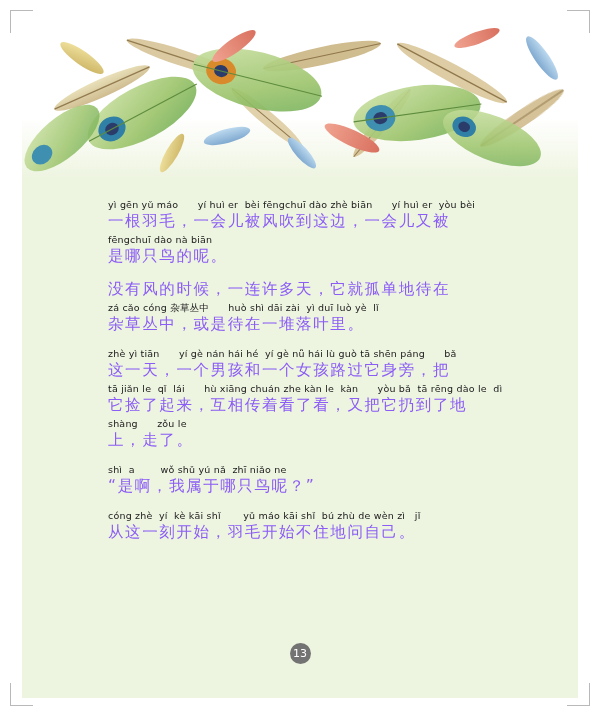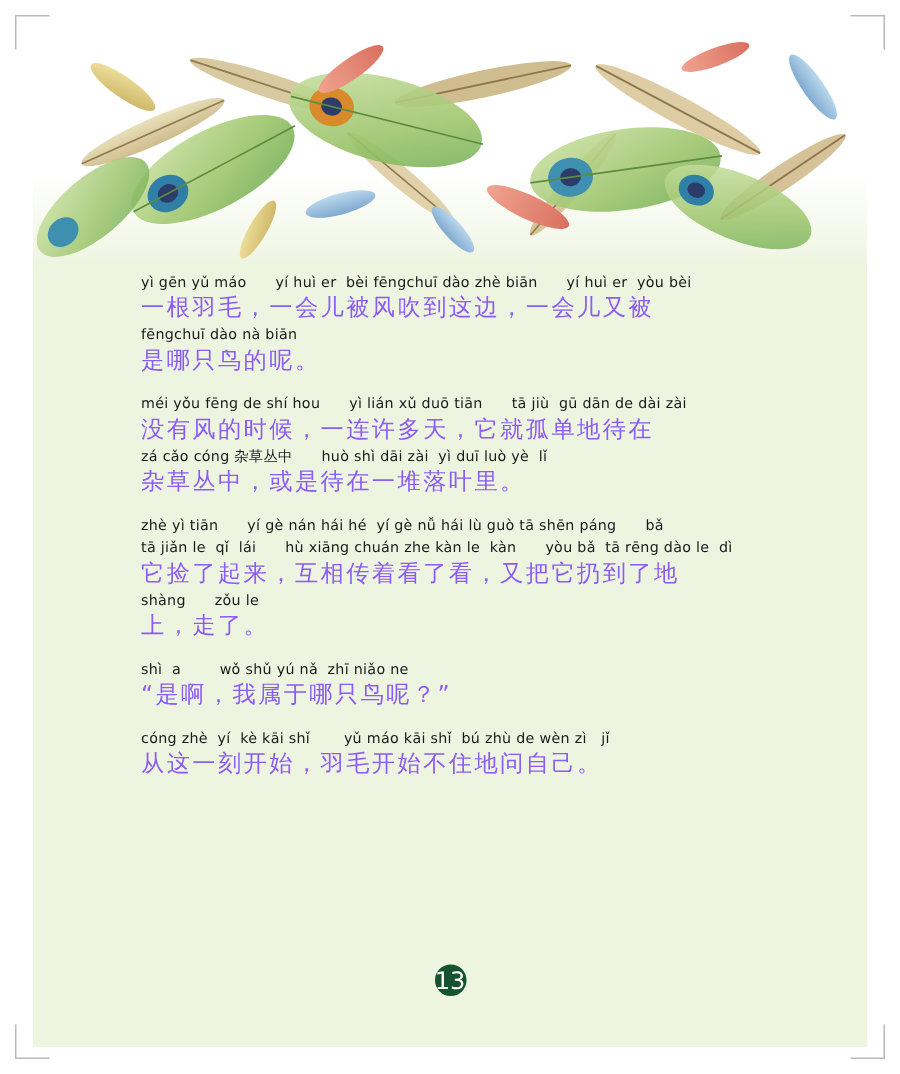--- a/index.html
+++ b/index.html
@@ -45,24 +45,24 @@
     position: relative;
     width: 556px;
     height: 160px;
     background: linear-gradient(180deg, #ffffff 0%, #ffffff 62%, #f4f8ea 88%, #edf4e0 100%);
     overflow: hidden;
   }
   .illus svg { display: block; }
 
   .textblock {
     position: absolute;
-    top: 164px;
+    top: 180px;
     left: 0;
     width: 556px;
-    padding: 0 52px 0 38px;
+    padding: 0 52px 0 52px;
     box-sizing: border-box;
   }
 
   
   .para { margin-bottom: 13px; }
   .line {
     position: relative;
     margin-bottom: 2px;
   }
   .pinyin {
@@ -91,23 +91,23 @@
     left: 0;
     width: 556px;
     text-align: center;
   }
   .pagenum {
     display: inline-block;
     width: 21px;
     height: 21px;
     line-height: 21px;
     border-radius: 50%;
-    background: #14532d;
+    background: #737373;
     color: #ffffff;
-    font-size: 16px;
+    font-size: 11px;
     font-family: "DejaVu Sans", sans-serif;
   }
 </style>
 </head>
 <body>
 
 <div class="page">
 
   <div class="crop tl"></div>
   <div class="crop tr"></div>
@@ -240,32 +240,32 @@
           <div class="hanzi">一根羽毛，一会儿被风吹到这边，一会儿又被</div>
         </div>
         <div class="line">
           <div class="pinyin">fēngchuī dào nà biān</div>
           <div class="hanzi">是哪只鸟的呢。</div>
         </div>
       </div>
 
       <div class="para indent">
         <div class="line">
-          <div class="pinyin">méi yǒu fēng de shí hou      yì lián xǔ duō tiān      tā jiù  gū dān de dài zài</div>
           <div class="hanzi">没有风的时候，一连许多天，它就孤单地待在</div>
         </div>
         <div class="line">
           <div class="pinyin">zá cǎo cóng 杂草丛中      huò shì dāi zài  yì duī luò yè  lǐ</div>
           <div class="hanzi">杂草丛中，或是待在一堆落叶里。</div>
         </div>
       </div>
 
       <div class="para indent">
         <div class="line">
           <div class="pinyin">zhè yì tiān      yí gè nán hái hé  yí gè nǚ hái lù guò tā shēn páng      bǎ</div>
+          <div class="hanzi">这一天，一个男孩和一个女孩路过它身旁，把</div>
         </div>
         <div class="line">
           <div class="pinyin">tā jiǎn le  qǐ  lái      hù xiāng chuán zhe kàn le  kàn      yòu bǎ  tā rēng dào le  dì</div>
           <div class="hanzi">它捡了起来，互相传着看了看，又把它扔到了地</div>
         </div>
         <div class="line">
           <div class="pinyin">shàng      zǒu le</div>
           <div class="hanzi">上，走了。</div>
         </div>
       </div>

